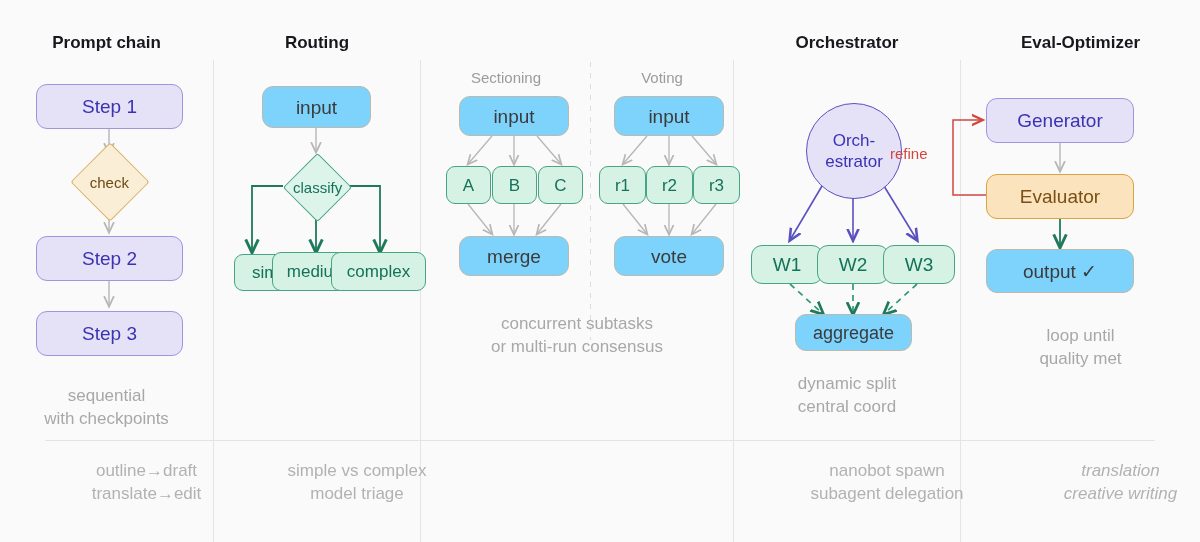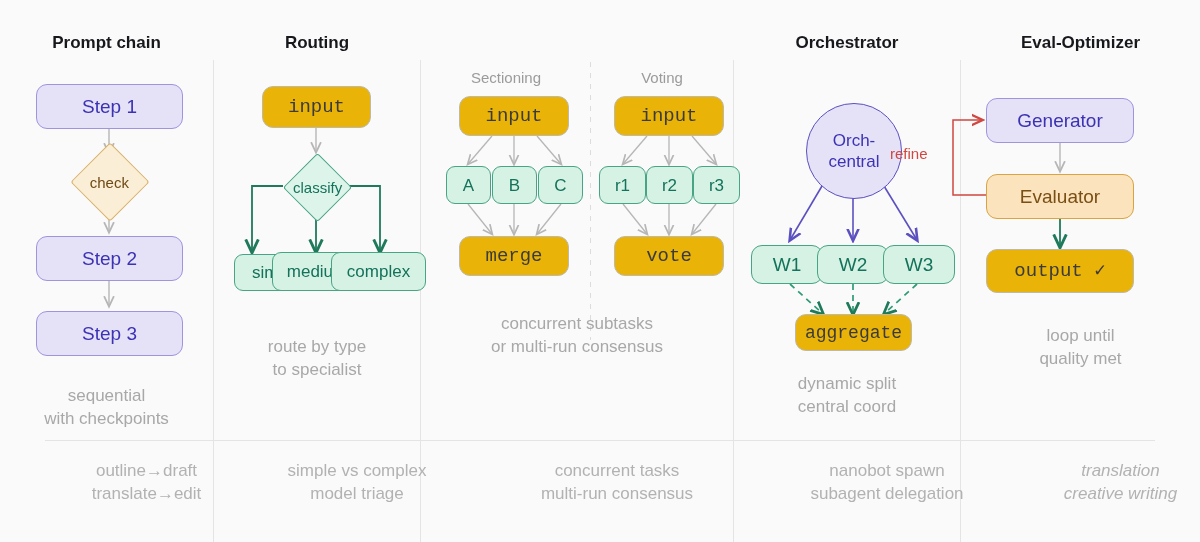--- a/index.html
+++ b/index.html
@@ -27,21 +27,21 @@
     box-sizing:border-box;
     display:flex;align-items:center;justify-content:center;
     border-radius:11px;
     font-size:19px;
     line-height:1;
     white-space:nowrap;
   }
   .node.small{font-size:17px;border-radius:9px;}
 
   .purple{background:#e5e2f8;border:1.6px solid #9d95dd;color:#3b32b4;}
-  .beige {background:#eab308;border:1.6px solid #bdb9ab;color:#3b3b3b;font-family:Liberation Mono, monospace;}
+  .beige {background:#7dd3fc;border:1.6px solid #bdb9ab;color:#3b3b3b;}
   .green {background:#d6f2e4;border:1.6px solid #47a484;color:#14725a;}
   .amber {background:#fae3bd;border:1.6px solid #d9a441;color:#7a4f14;}
 
   .diamond{
     position:absolute;
     display:flex;align-items:center;justify-content:center;
     transform:rotate(45deg);
     font-size:15px;
   }
   .diamond > span{transform:rotate(-45deg);white-space:nowrap;}
@@ -176,48 +176,44 @@
   <div class="node beige" style="left:262px;top:86px;width:109px;height:42px;">input</div>
 
   <div class="diamond green" style="left:293px;top:163px;width:47px;height:47px;">
     <span>classify</span>
   </div>
 
   <div class="node green small" style="left:234px;top:254px;width:85px;height:37px;overflow:hidden;">simple</div>
   <div class="node green small" style="left:272px;top:252px;width:90px;height:39px;overflow:hidden;">medium</div>
   <div class="node green small" style="left:331px;top:252px;width:95px;height:39px;overflow:hidden;">complex</div>
 
-  <div class="caption" style="left:214px;top:336px;width:206px;">route by type
-to specialist</div>
   <div class="caption row2" style="left:214px;top:460px;width:206px;">simple vs complex
 model triage</div>
 
   <div class="sub-label" style="left:421px;top:69px;width:170px;">Sectioning</div>
   <div class="sub-label" style="left:591px;top:69px;width:142px;">Voting</div>
 
   <div class="node beige" style="left:459px;top:96px;width:110px;height:40px;">input</div>
   <div class="node green small" style="left:446px;top:166px;width:45px;height:38px;">A</div>
   <div class="node green small" style="left:492px;top:166px;width:45px;height:38px;">B</div>
   <div class="node green small" style="left:538px;top:166px;width:45px;height:38px;">C</div>
   <div class="node beige" style="left:459px;top:236px;width:110px;height:40px;">merge</div>
 
   <div class="node beige" style="left:614px;top:96px;width:110px;height:40px;">input</div>
   <div class="node green small" style="left:599px;top:166px;width:47px;height:38px;">r1</div>
   <div class="node green small" style="left:646px;top:166px;width:47px;height:38px;">r2</div>
   <div class="node green small" style="left:693px;top:166px;width:47px;height:38px;">r3</div>
   <div class="node beige" style="left:614px;top:236px;width:110px;height:40px;">vote</div>
 
   <div class="caption" style="left:421px;top:313px;width:312px;">concurrent subtasks
 or multi-run consensus</div>
-  <div class="caption row2" style="left:421px;top:460px;width:312px;">concurrent tasks
-multi-run consensus</div>
 
   <div class="circle" style="left:806px;top:103px;width:94px;height:94px;">
     <span style="white-space:pre-line;">Orch-
-central</span>
+estrator</span>
   </div>
 
   <div class="refine" style="left:890px;top:145px;">refine</div>
 
   <div class="node green" style="left:751px;top:245px;width:72px;height:39px;">W1</div>
   <div class="node green" style="left:817px;top:245px;width:72px;height:39px;">W2</div>
   <div class="node green" style="left:883px;top:245px;width:72px;height:39px;">W3</div>
 
   <div class="node beige" style="left:795px;top:314px;width:117px;height:37px;font-size:18px;">aggregate</div>
 

